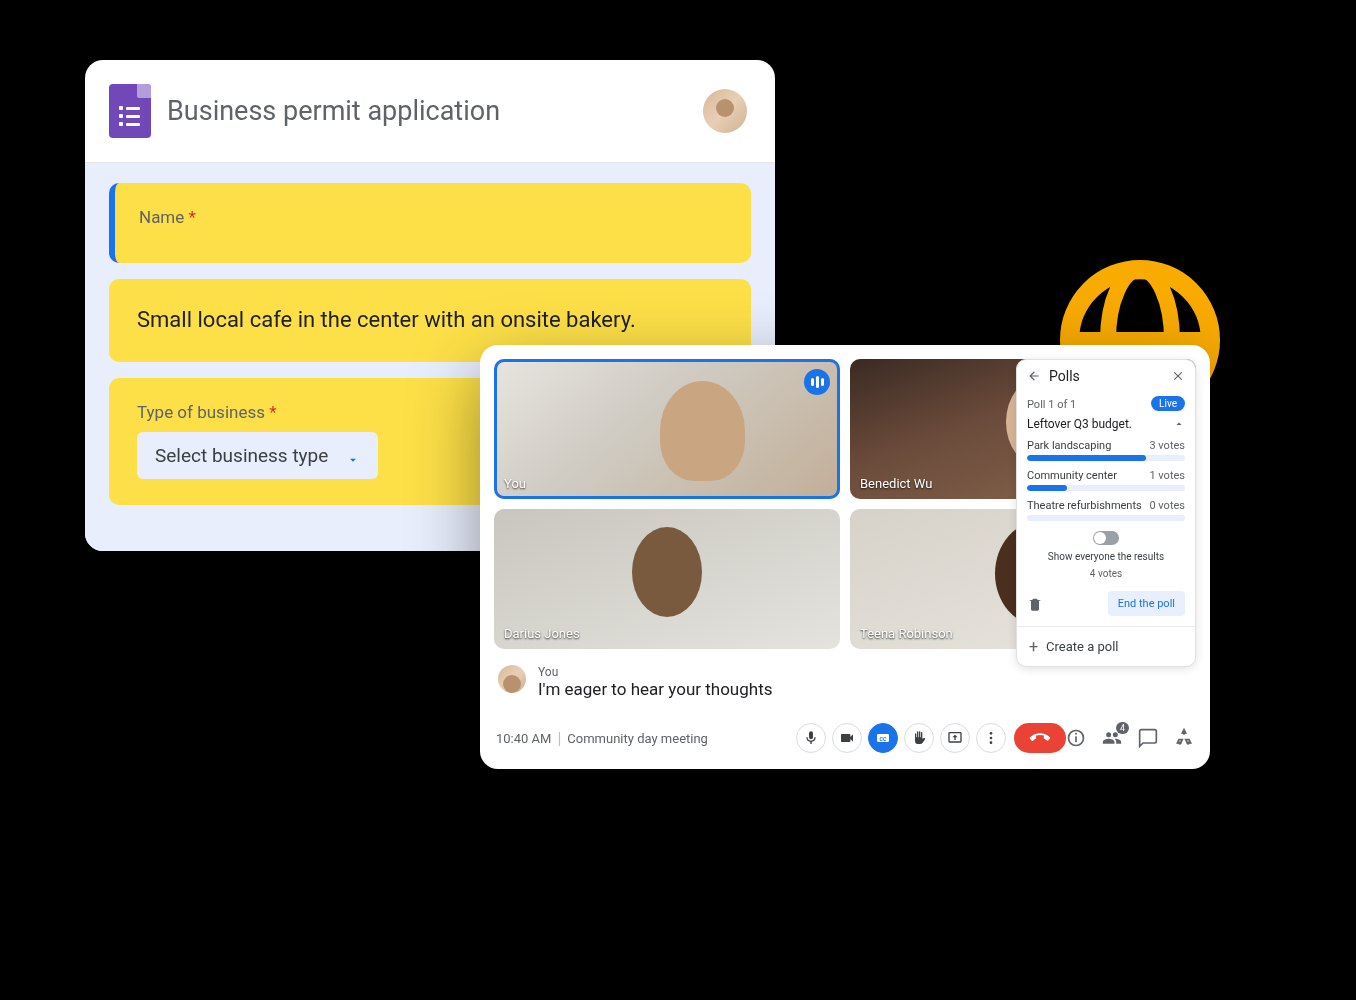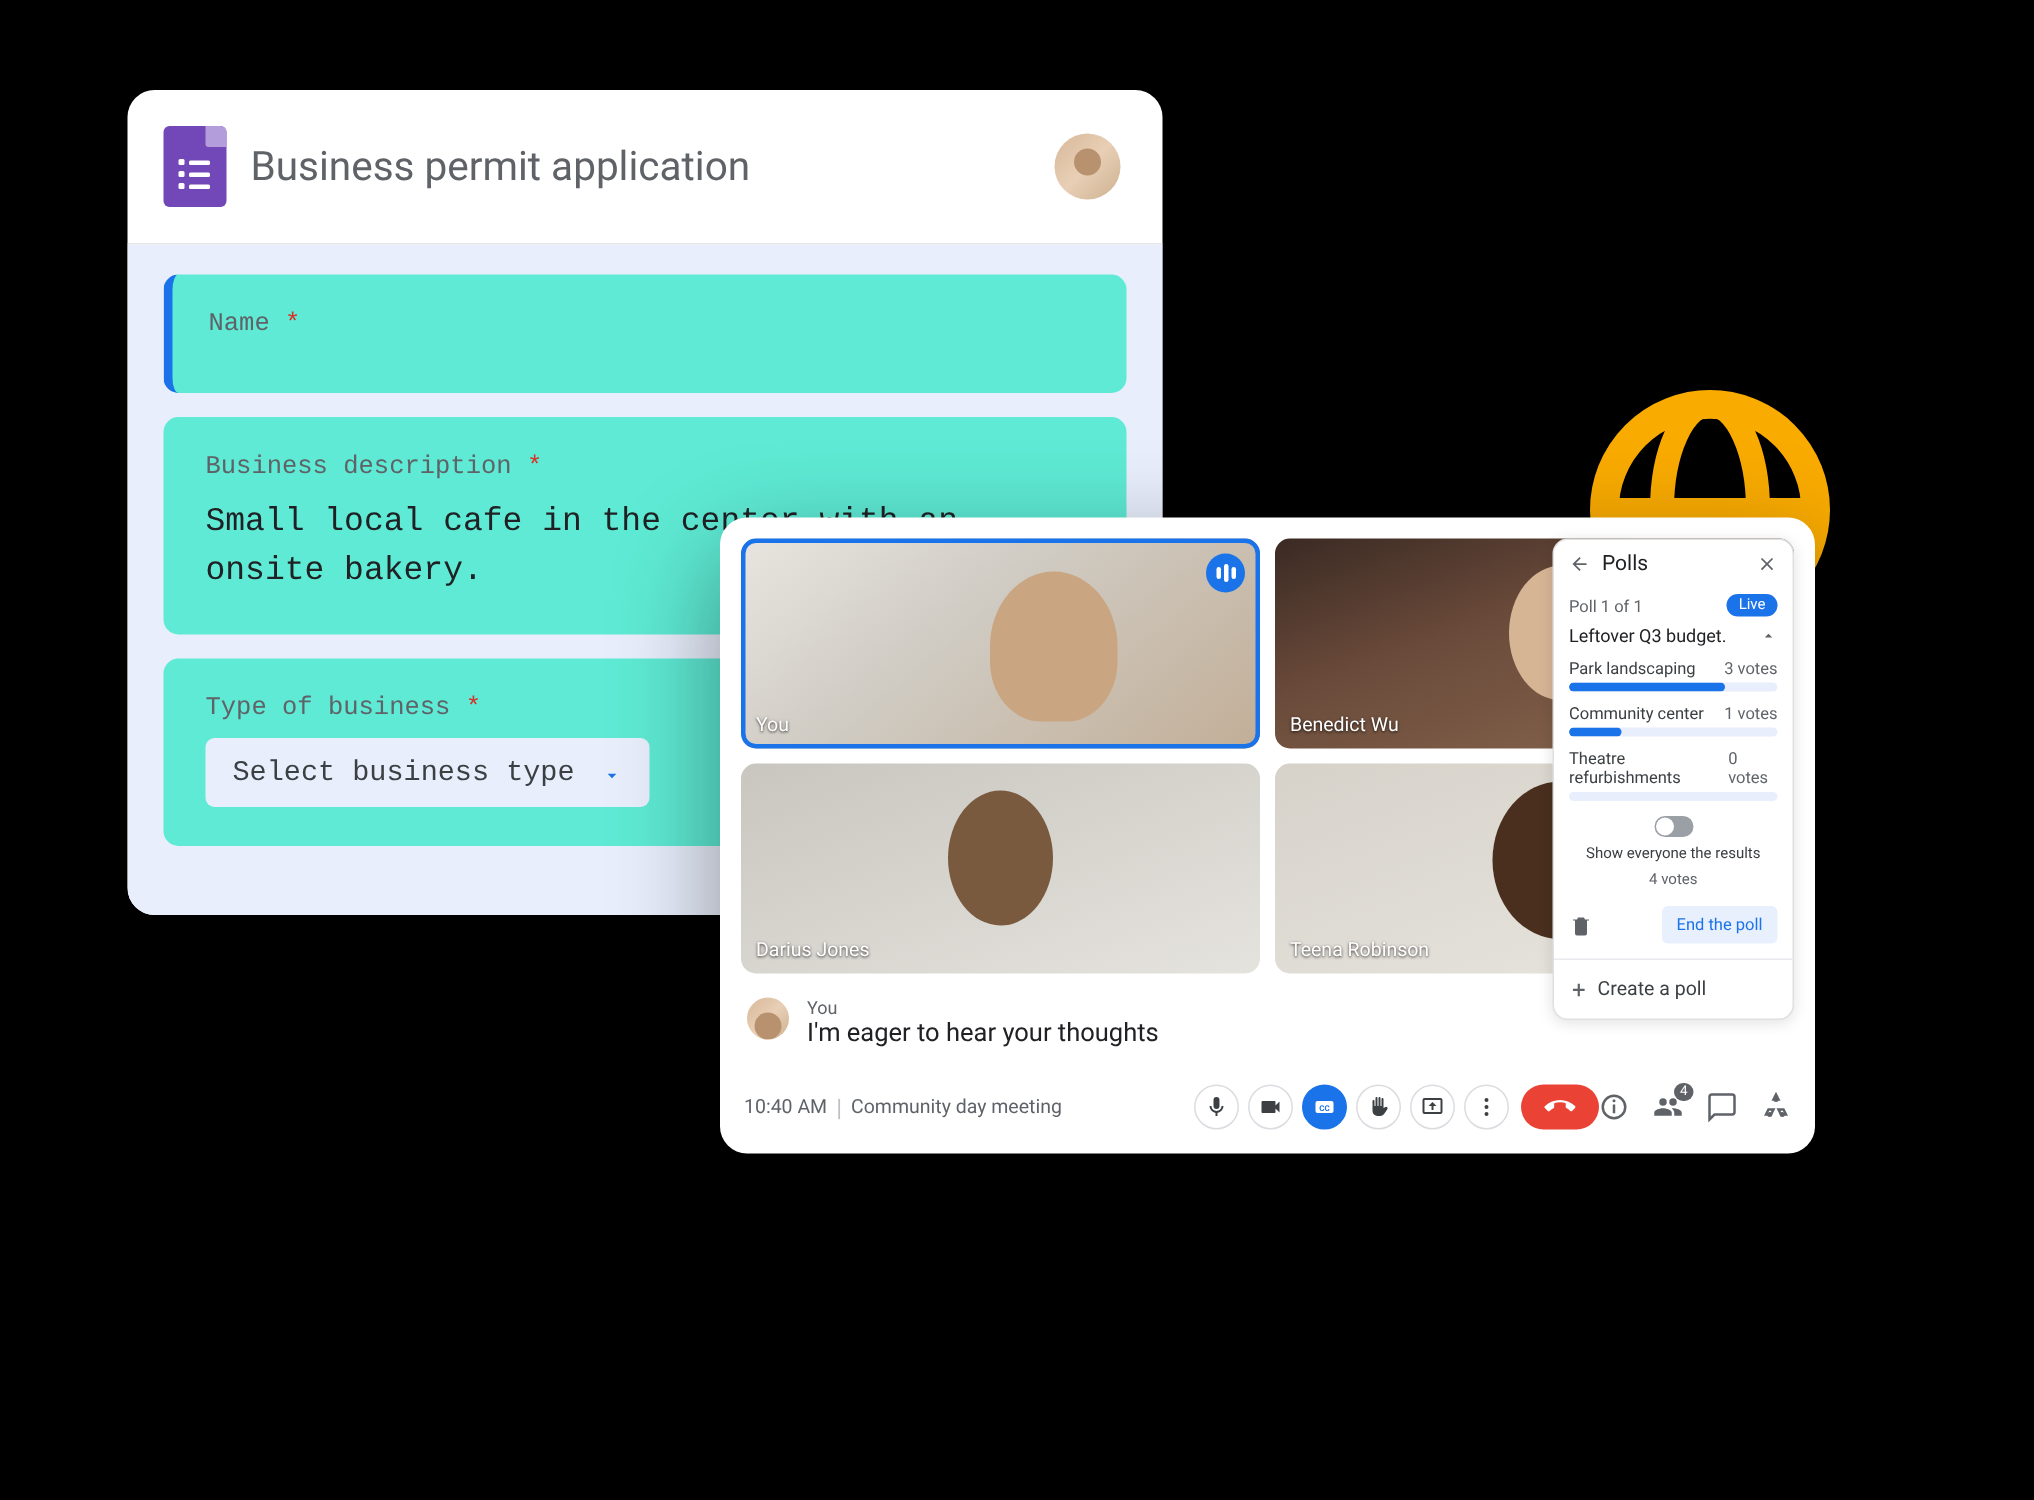--- a/index.html
+++ b/index.html
@@ -102,26 +102,25 @@
     width: 18px;
     height: 18px;
     border-radius: 50%;
     background: #b8926f;
   }
   .forms-body {
     background: #e8eefc;
     padding: 20px 24px 30px;
   }
   .question-card {
-    background: #5eead4;
+    background: #fde047;
     border-radius: 10px;
     padding: 24px 28px 26px;
     margin-bottom: 16px;
     position: relative;
-    font-family: Liberation Mono, monospace;
   }
   .question-card.active {
     border-left: 6px solid #1a73e8;
     padding-left: 24px;
   }
   .q-label {
     font-size: 17px;
     color: #5f6368;
     margin-bottom: 10px;
   }
@@ -280,21 +279,21 @@
     border-radius: 7px;
     padding: 0 4px;
     line-height: 12px;
   }
 
   
   .polls-panel {
     position: absolute;
     top: 14px;
     right: 14px;
-    width: 161px;
+    width: 180px;
     background: #fff;
     border: 1px solid #e0e0e0;
     border-radius: 10px;
     box-shadow: 0 2px 10px rgba(0,0,0,0.12);
     font-size: 12px;
     color: #3c4043;
   }
   .polls-header {
     display: flex;
     align-items: center;
@@ -408,23 +407,20 @@
     <div class="forms-title">Business permit application</div>
     <div class="avatar"></div>
   </div>
   <div class="forms-body">
     <div class="question-card active">
       <div class="q-label">
         <span>Name</span> <span class="req">*</span>
       </div>
     </div>
     <div class="question-card">
-      <div class="q-label">
-        <span>Business description</span> <span class="req">*</span>
-      </div>
       <div class="q-value">Small local cafe in the center with an onsite bakery.</div>
     </div>
     <div class="question-card">
       <div class="q-label">
         <span>Type of business</span> <span class="req">*</span>
       </div>
       <div class="select-box">
         <span>Select business type</span>
         <span class="chevron-down">
           <svg viewBox="0 0 24 24">

